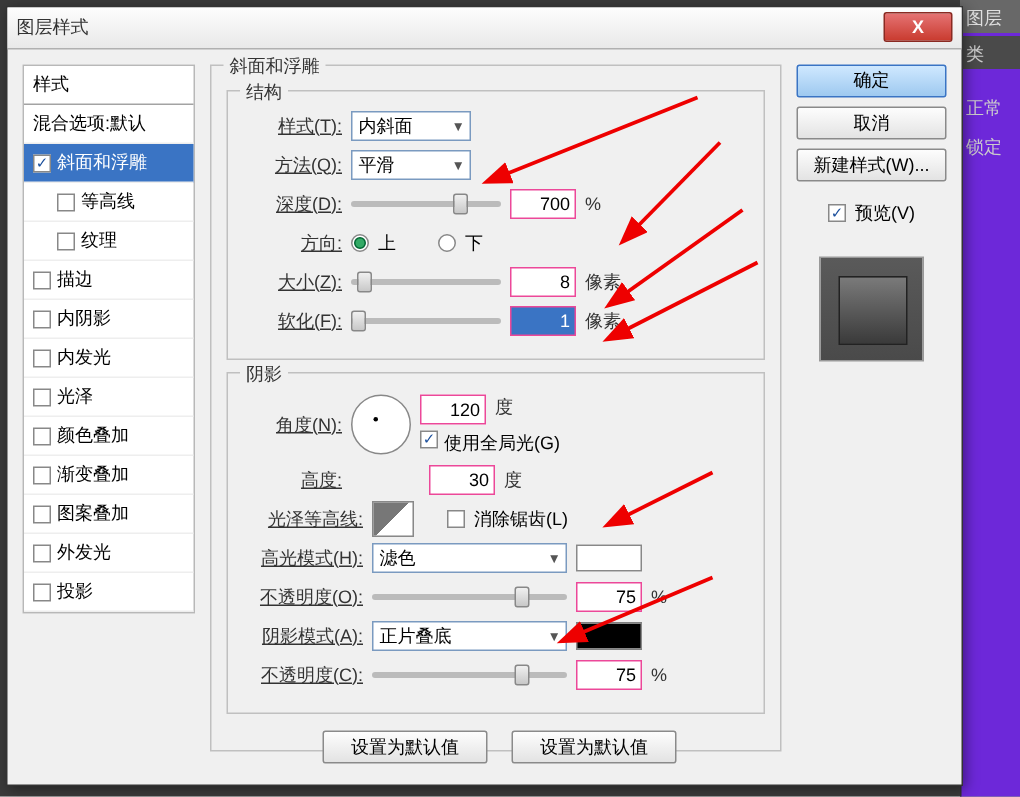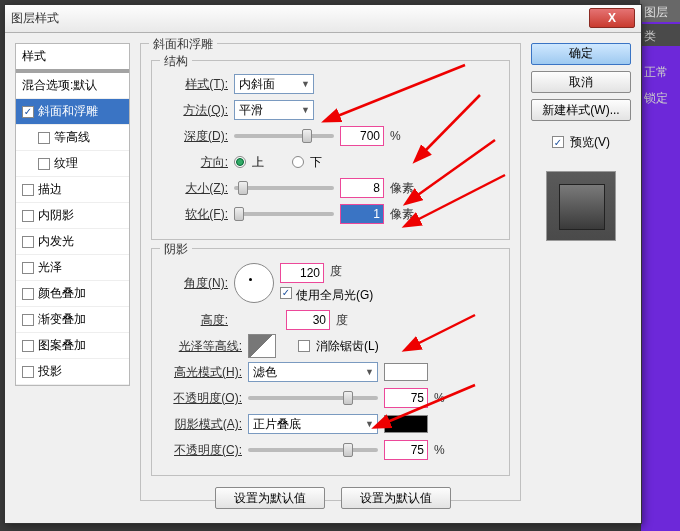--- a/index.html
+++ b/index.html
@@ -6,21 +6,21 @@
 body { background: #3a3a3a; width: 680px; height: 531px; position: relative; overflow: hidden; }
 .bg-panel { position: absolute; right: 0; top: 0; width: 40px; height: 531px; background: #6d28d9; border-left: 1px solid #333; }
 .bg-tab { position: absolute; right: 0; top: 0; width: 40px; height: 22px; background: #686868; color: #e0e0e0; padding: 4px; }
 .bg-row { position: absolute; right: 0; width: 40px; height: 22px; color: #ccc; padding: 4px; }
 .dialog { position: absolute; left: 4px; top: 4px; width: 638px; height: 520px; background: #f0f0f0; border: 1px solid #333; box-shadow: 2px 2px 8px rgba(0,0,0,.4); }
 .titlebar { height: 28px; background: linear-gradient(#fdfdfd,#e9e9e9); border-bottom: 1px solid #b0b0b0; display: flex; align-items: center; padding: 0 6px; color: #333; position: relative; }
 .close-x { position: absolute; right: 6px; top: 3px; width: 46px; height: 20px; background: linear-gradient(#e57373,#c93b2f); border: 1px solid #8a2a22; border-radius: 2px; color: #fff; text-align: center; line-height: 18px; font-weight: bold; }
 .body { display: flex; padding: 10px; gap: 10px; height: calc(100% - 28px); }
 .styles-col { width: 115px; }
 .styles-box { border: 1px solid #b8b8b8; background: #fff; }
-.styles-title { padding: 4px 6px; border-bottom: 4px solid #a3a3a3; }
+.styles-title { padding: 4px 6px; border-bottom: 1px solid #a3a3a3; }
 .styles-item { padding: 4px 6px; border-bottom: 1px solid #eee; display: flex; align-items: center; gap: 4px; cursor: pointer; }
 .styles-item.sel { background: #3a74c4; color: #fff; }
 .styles-item.indent { padding-left: 22px; }
 .cb { width: 12px; height: 12px; border: 1px solid #888; background: #fff; display: inline-flex; align-items: center; justify-content: center; font-size: 10px; color: #1a4e9b; }
 .cb.checked::after { content: "✓"; }
 .center { flex: 1; }
 .fset { border: 1px solid #c0c0c0; padding: 8px 10px 10px; margin-bottom: 8px; position: relative; }
 .fset-title { position: absolute; top: -8px; left: 8px; background: #f0f0f0; padding: 0 4px; color: #333; }
 .fset.outer { height: 458px; }
 .inner { margin-top: 8px; }
@@ -105,20 +105,24 @@
         <div class="styles-item">
             <span class="cb"></span>
             <span>渐变叠加</span>
           </div>
         <div class="styles-item">
             <span class="cb"></span>
             <span>图案叠加</span>
           </div>
         <div class="styles-item">
             <span class="cb"></span>
+            <span>外发光</span>
+          </div>
+        <div class="styles-item">
+            <span class="cb"></span>
             <span>投影</span>
           </div>
       </div>
     </div>
 
     <div class="center">
       <div class="fset outer">
         <div class="fset-title">斜面和浮雕</div>
 
         <div class="fset inner">

